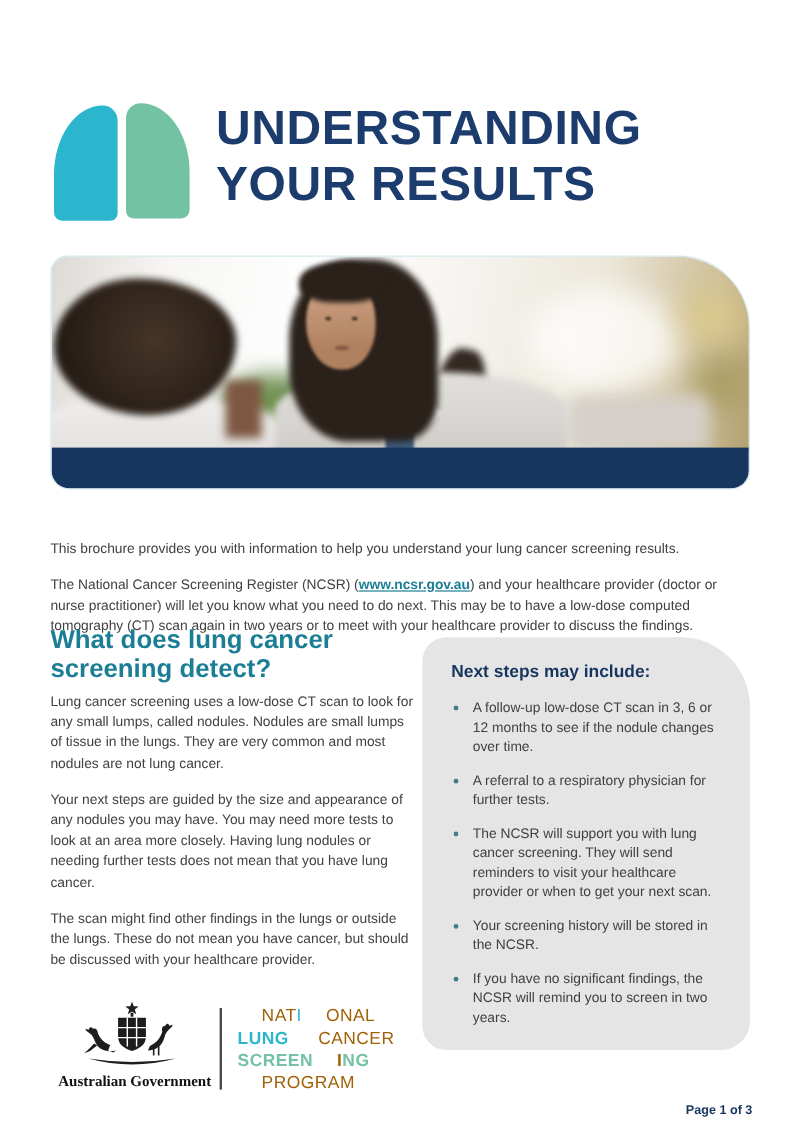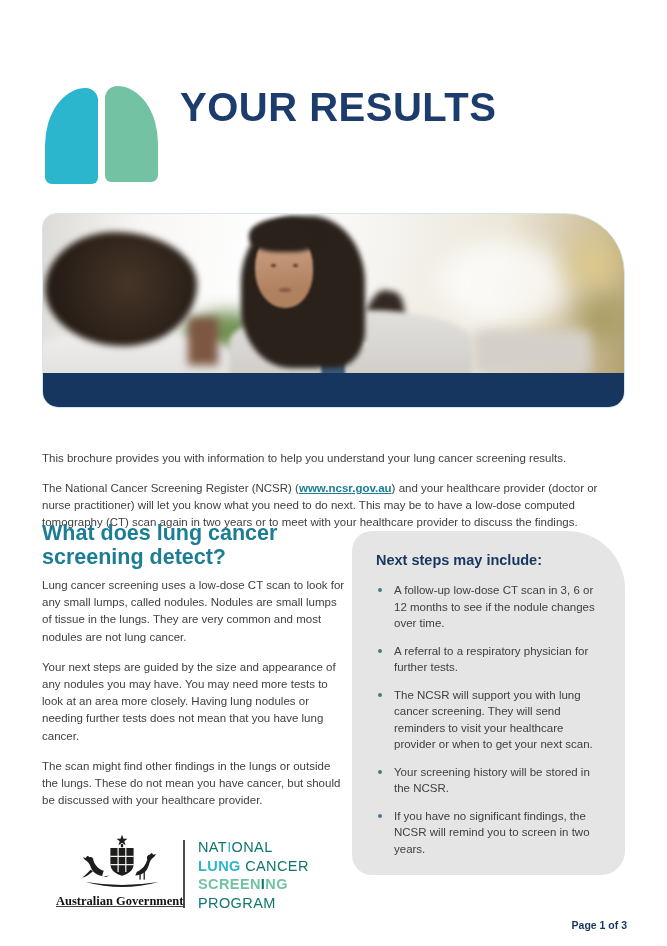--- a/index.html
+++ b/index.html
@@ -71,37 +71,38 @@
   .card{
     position:absolute;left:352px;top:531px;width:273px;box-sizing:border-box;
     background:#e5e5e5;border-radius:20px 58px 24px 20px;padding:21px 20px 18px 24px;
   }
   .card h3{margin:0 0 14px 0;font-size:14.5px;color:#17365f;}
   .bullet{display:flex;margin-bottom:11px;font-size:11.5px;line-height:16.5px;color:#414042;}
   .bullet:last-child{margin-bottom:0;}
   .dot{flex:0 0 auto;width:4px;height:4px;border-radius:50%;background:#447c86;margin:6px 12px 0 2px;}
   .bullet span{width:205px;}
   
-  .arms{position:absolute;left:56px;top:834px;width:132px;text-align:left;text-decoration:underline;}
+  .arms{position:absolute;left:44px;top:834px;width:132px;text-align:right;}
   .arms svg{display:block;margin:0 auto;}
   .gov-label{font-family:"Liberation Serif", serif;font-weight:bold;font-size:12.5px;color:#111;margin-top:2px;}
   .divider{position:absolute;left:183px;top:840px;width:2px;height:68px;background:#4a4a4a;}
   .prog{position:absolute;left:198px;top:838px;font-size:14.5px;line-height:18.5px;letter-spacing:.4px;color:#1b3a6b;}
-  .c-cyan{color:#2cb6ce;} .c-green{color:#74c2a4;} .c-navy{color:#0f766e;}
+  .c-cyan{color:#2cb6ce;} .c-green{color:#74c2a4;} .c-navy{color:#a16207;margin-left:20px;}
   .w-b{font-weight:bold;}
   .page-num{position:absolute;right:40px;top:919px;font-size:10.5px;font-weight:bold;color:#17365f;}
 </style>
 </head>
 <body>
 
 <div class="lungs">
   <div class="lung lung-l"></div>
   <div class="lung lung-r"></div>
 </div>
 <div class="page-title">
+  <div>UNDERSTANDING</div>
   <div>YOUR RESULTS</div>
 </div>
 
 <div class="hero">
   <div class="photo">
     <div class="ph plant"></div>
     <div class="ph patient-body"></div>
     <div class="ph patient-neck"></div>
     <div class="ph patient-hair"></div>
     <div class="ph bokeh-white"></div>

